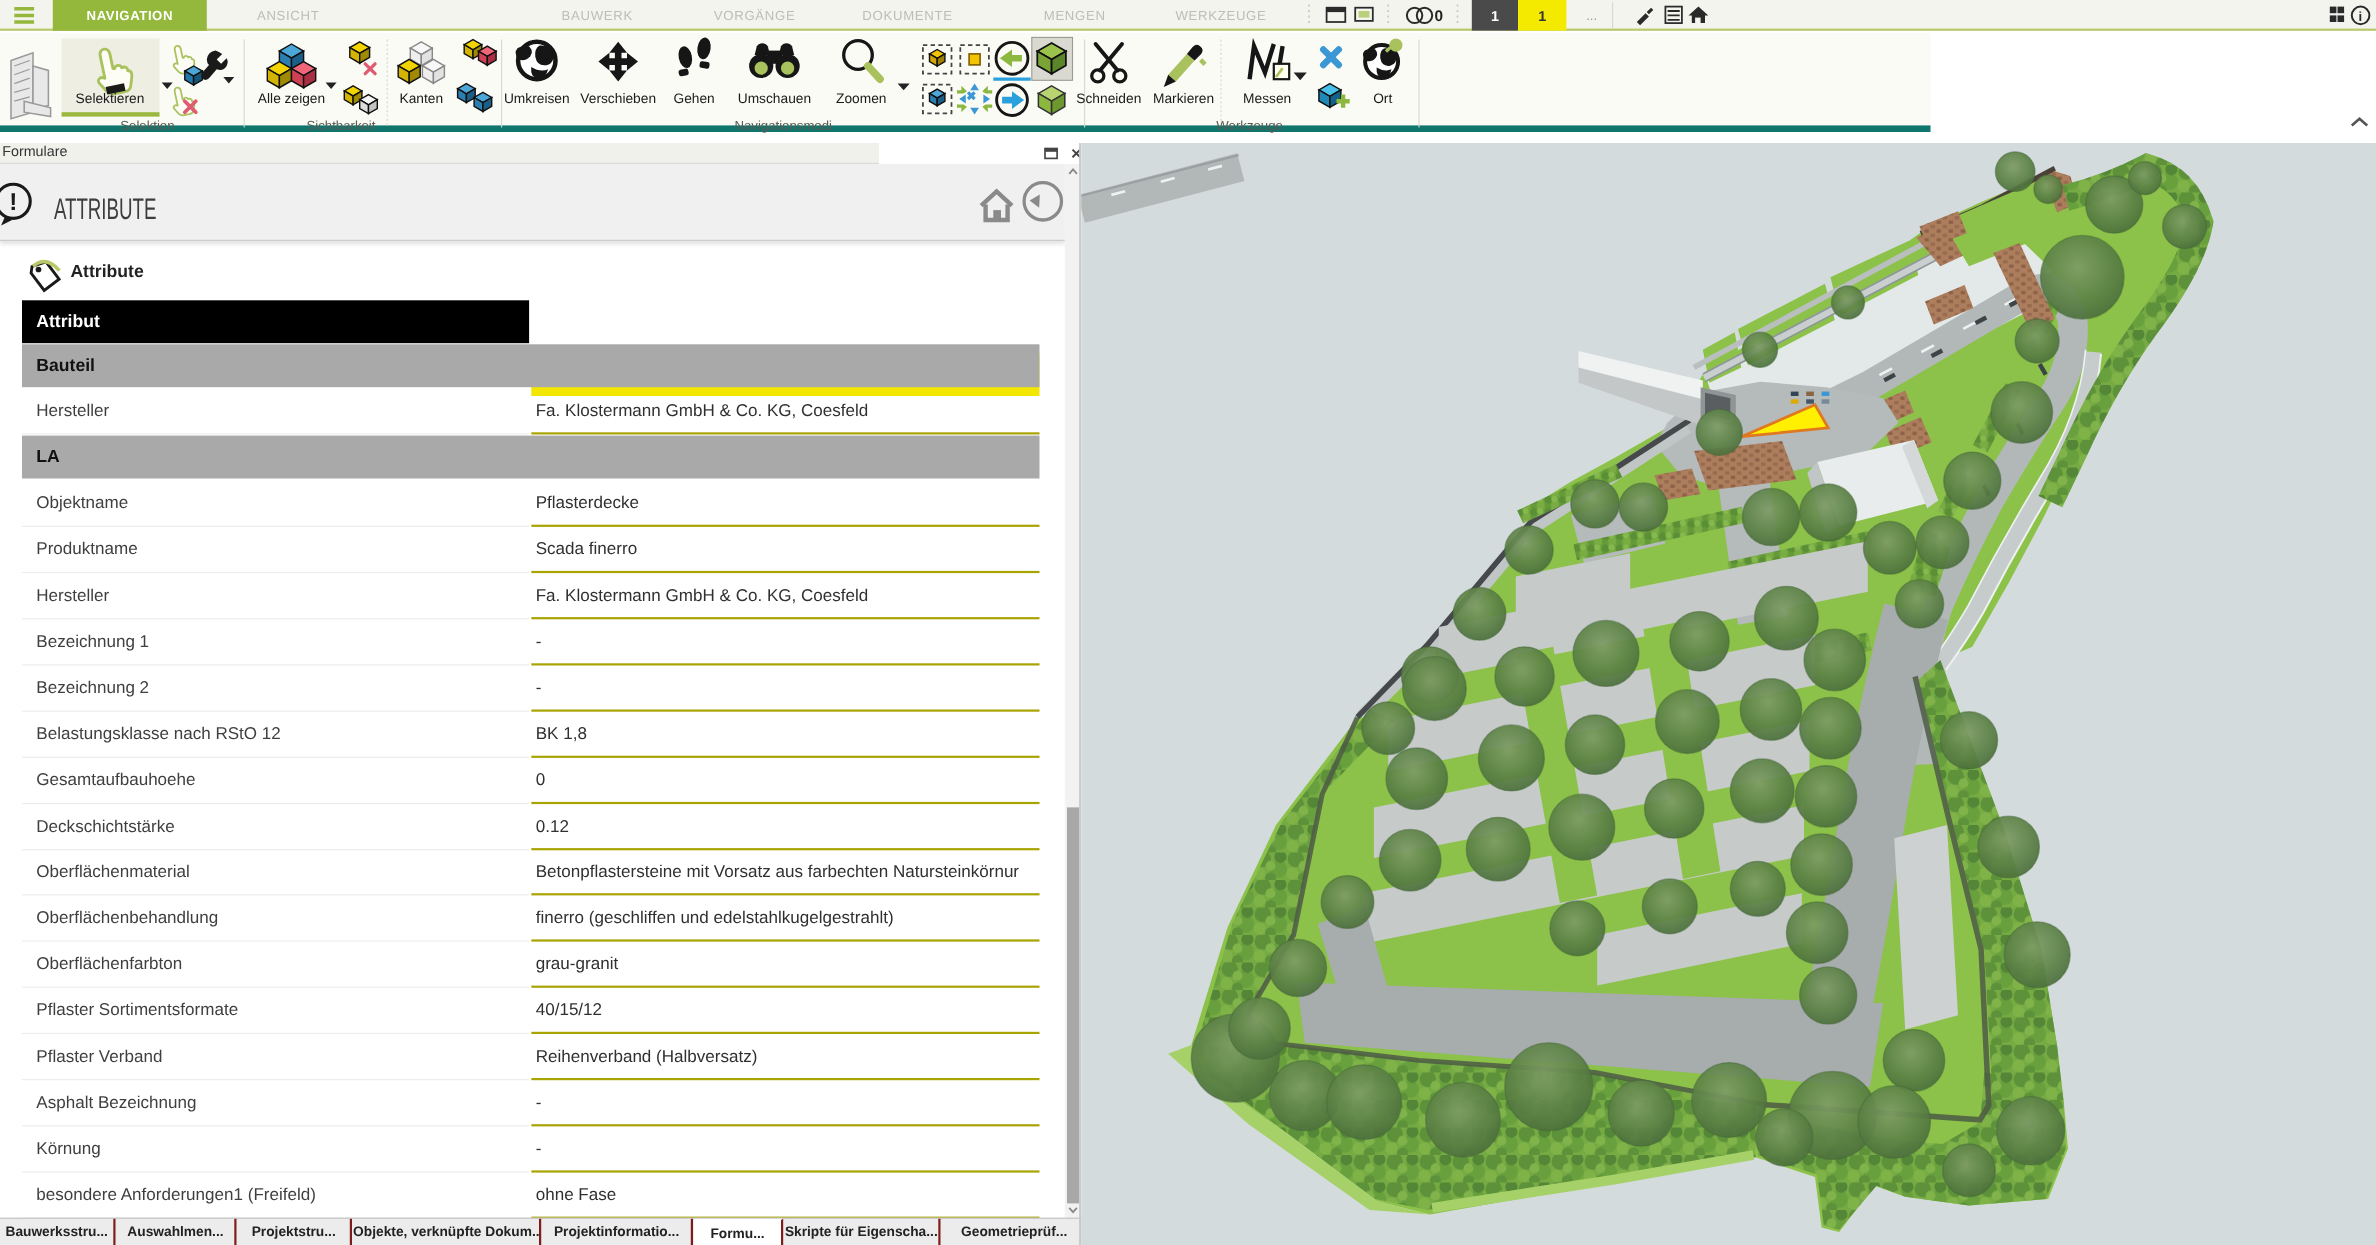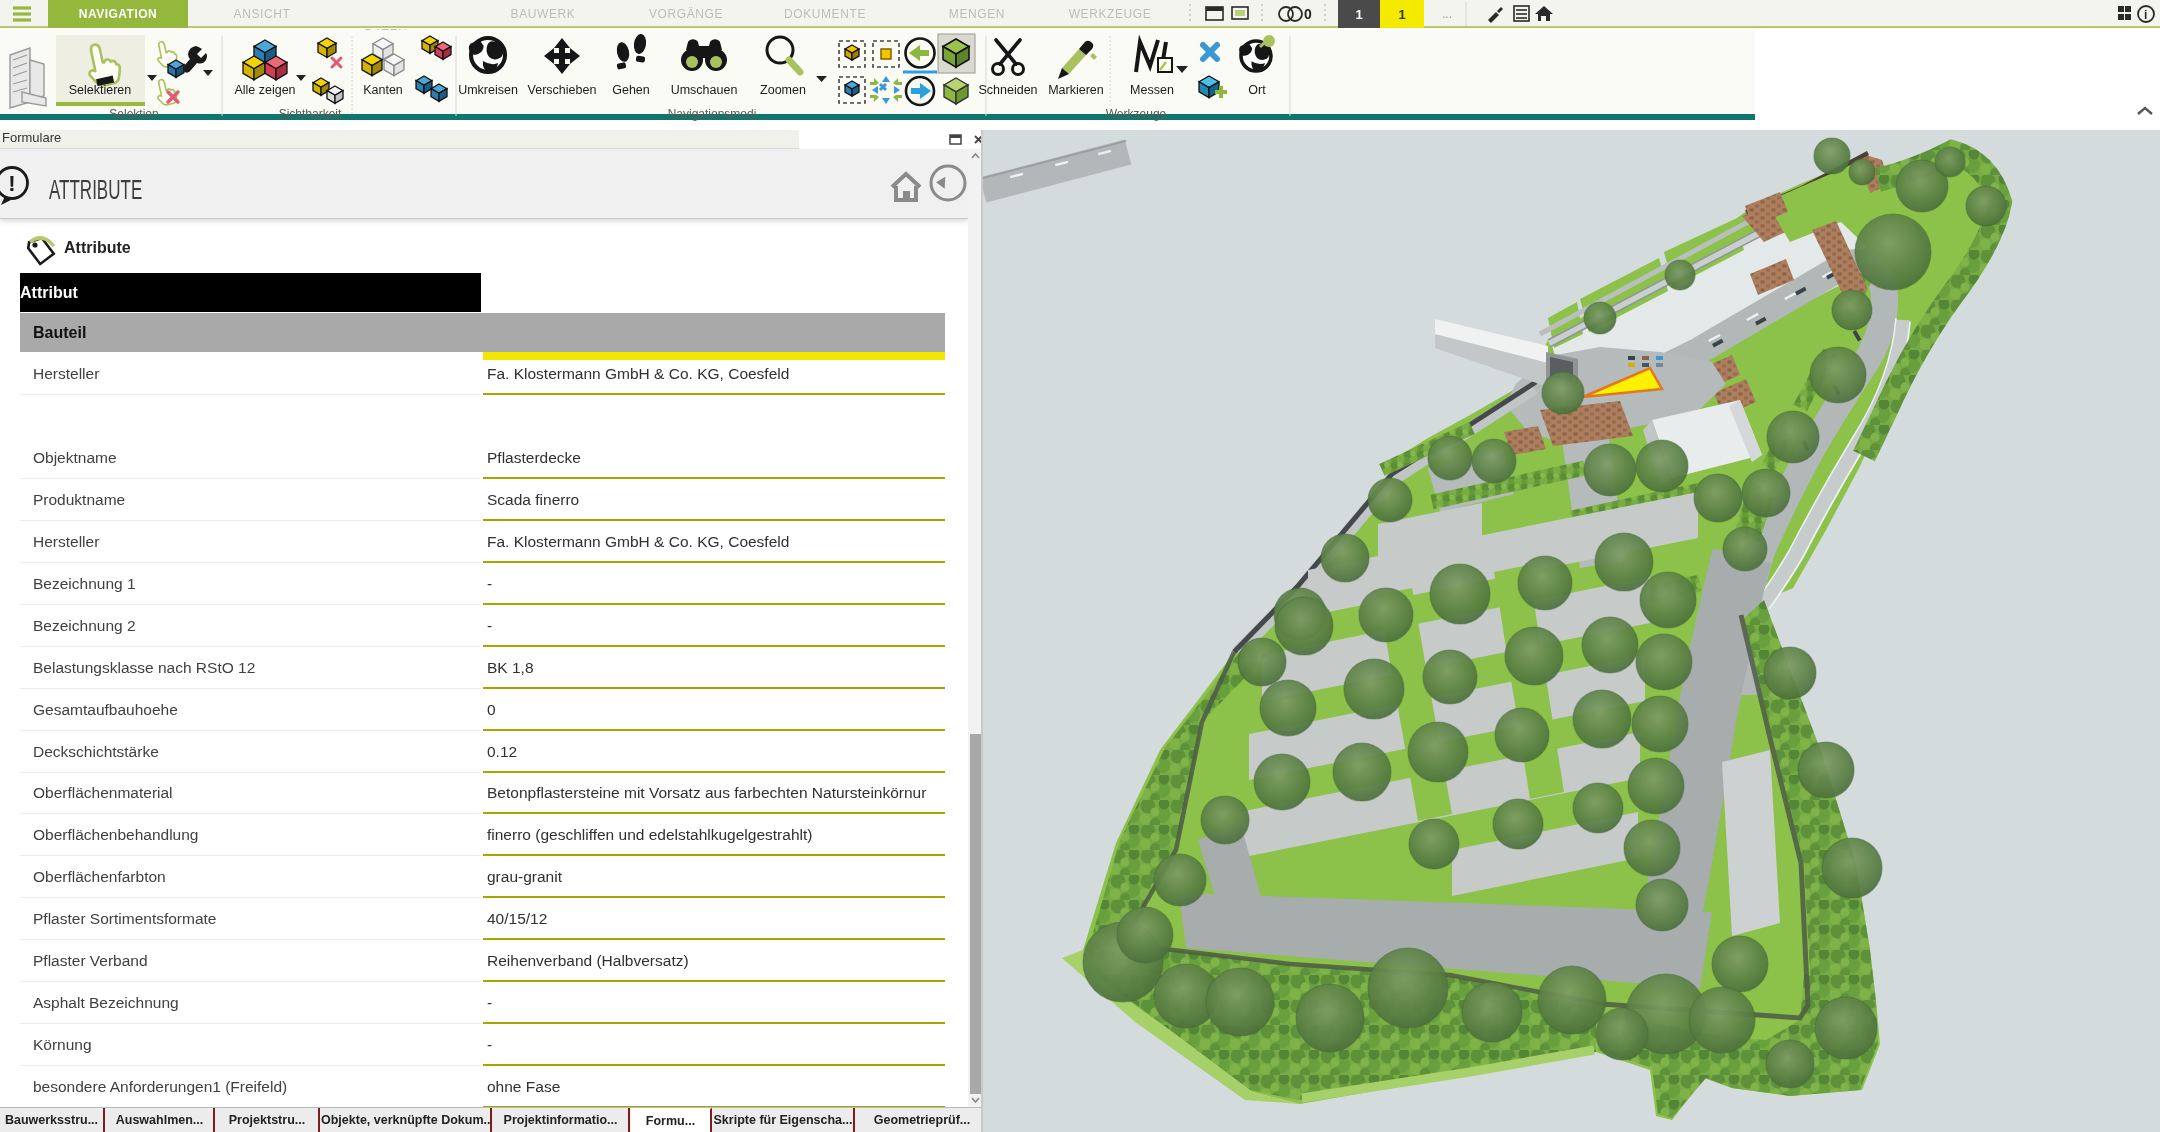--- a/index.html
+++ b/index.html
@@ -17,21 +17,21 @@
 #panel { position:absolute; left:0; top:130px; width:983px; height:1002px; background:#fff; }
 #ptitle { position:absolute; left:0; top:0; width:799px; height:19px; background:#f1f1ec;
   font-size:13px; color:#333; padding-left:2px; border-bottom:1px solid #d8d8d8;}
 #phead { position:absolute; left:0; top:19px; width:968px; height:70px; background:#f0f0f0;
   border-bottom:1px solid #c9c9c9; box-shadow:0 3px 4px rgba(0,0,0,0.12); }
 #phead .t { position:absolute; left:49px; top:26px; font-size:27px; color:#3d3d3d; transform:scaleX(0.63); transform-origin:0 0; white-space:nowrap; }
 #attr-ic { position:absolute; left:24px; top:104px; }
 #attr-lb { position:absolute; left:64px; top:109px; font-size:16px; font-weight:bold; color:#222; }
 .th { position:absolute; left:20px; width:925px; height:39px; }
 .thA { position:absolute; left:0; width:461px; height:39px; background:#000; color:#fff;
-  font-size:16px; font-weight:bold; line-height:39px; }
+  font-size:16px; font-weight:bold; line-height:39px; padding-left:13px; }
 .thW { position:absolute; left:463px; width:462px; height:39px; background:#f3e600; color:#111;
   font-size:16px; font-weight:bold; line-height:39px; padding-left:13px;margin-top:48px; }
 .sec { position:absolute; left:20px; width:925px; height:39px; background:#a9a9a9; color:#111;
   font-size:16px; font-weight:bold; line-height:39px; padding-left:13px; }
 .tr { position:absolute; left:20px; width:925px; height:41px; }
 .tl { position:absolute; left:0px; width:461px; height:41px; font-size:15.5px; color:#3f3f3f;
   line-height:40px; padding-left:13px; border-bottom:1px solid #ececec; white-space:nowrap; overflow:hidden;}
 .tv { position:absolute; left:463px; width:462px; height:41px; font-size:15.5px; color:#303030;
   line-height:40px; padding-left:4px; border-bottom:2px solid #a8a400; white-space:nowrap; overflow:hidden;}
 #pscroll { position:absolute; left:968px; top:19px; width:15px; height:958px; background:#f2f2f2; }
@@ -341,20 +341,21 @@
   <div id="attr-lb">Attribute</div>
   <div class="th" style="top:143px;">
       <div class="thA">Attribut</div>
       <div class="thW">Wert</div>
     </div>
 <div class="sec" style="top:182.5px;">Bauteil</div>
 <div class="tr" style="top:224.4px;">
       <div class="tl">Hersteller</div>
       <div class="tv">Fa. Klostermann GmbH &amp; Co. KG, Coesfeld</div>
     </div>
+<div class="sec" style="top:266.3px;">LA</div>
 <div class="tr" style="top:350.1px;">
       <div class="tl">Produktname</div>
       <div class="tv">Scada finerro</div>
     </div>
 <div class="tr" style="top:308.2px;">
       <div class="tl">Objektname</div>
       <div class="tv">Pflasterdecke</div>
     </div>
 <div class="tr" style="top:392.0px;">
       <div class="tl">Hersteller</div>

